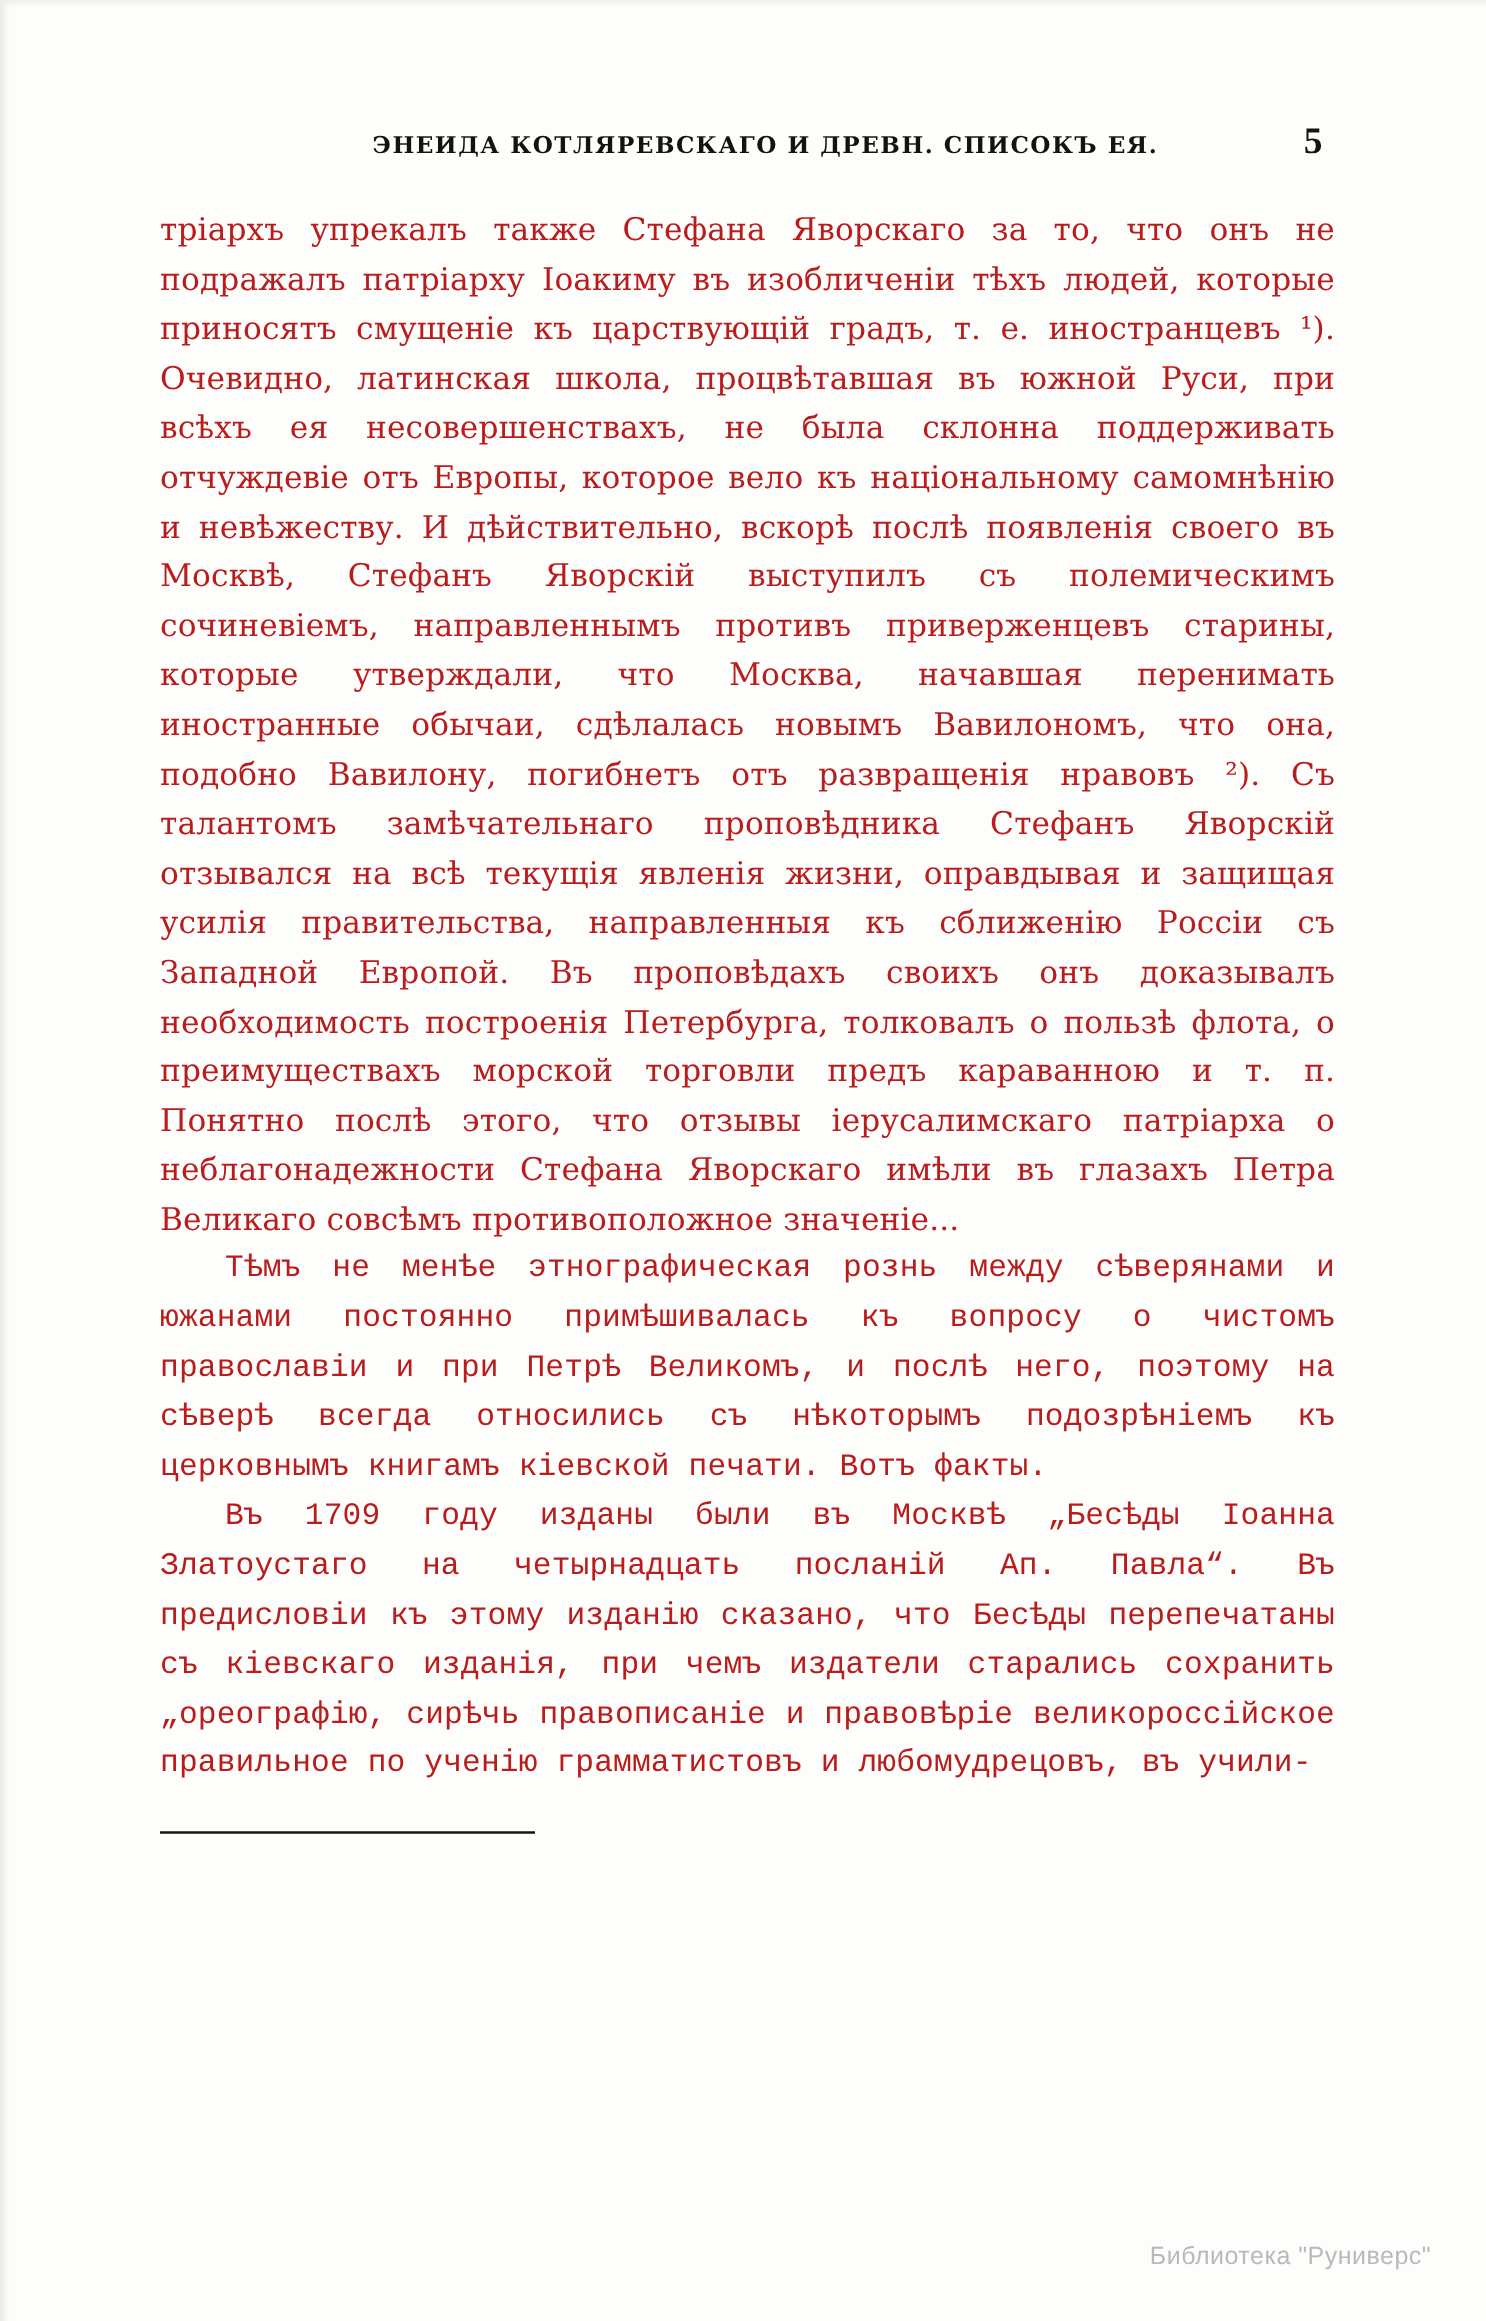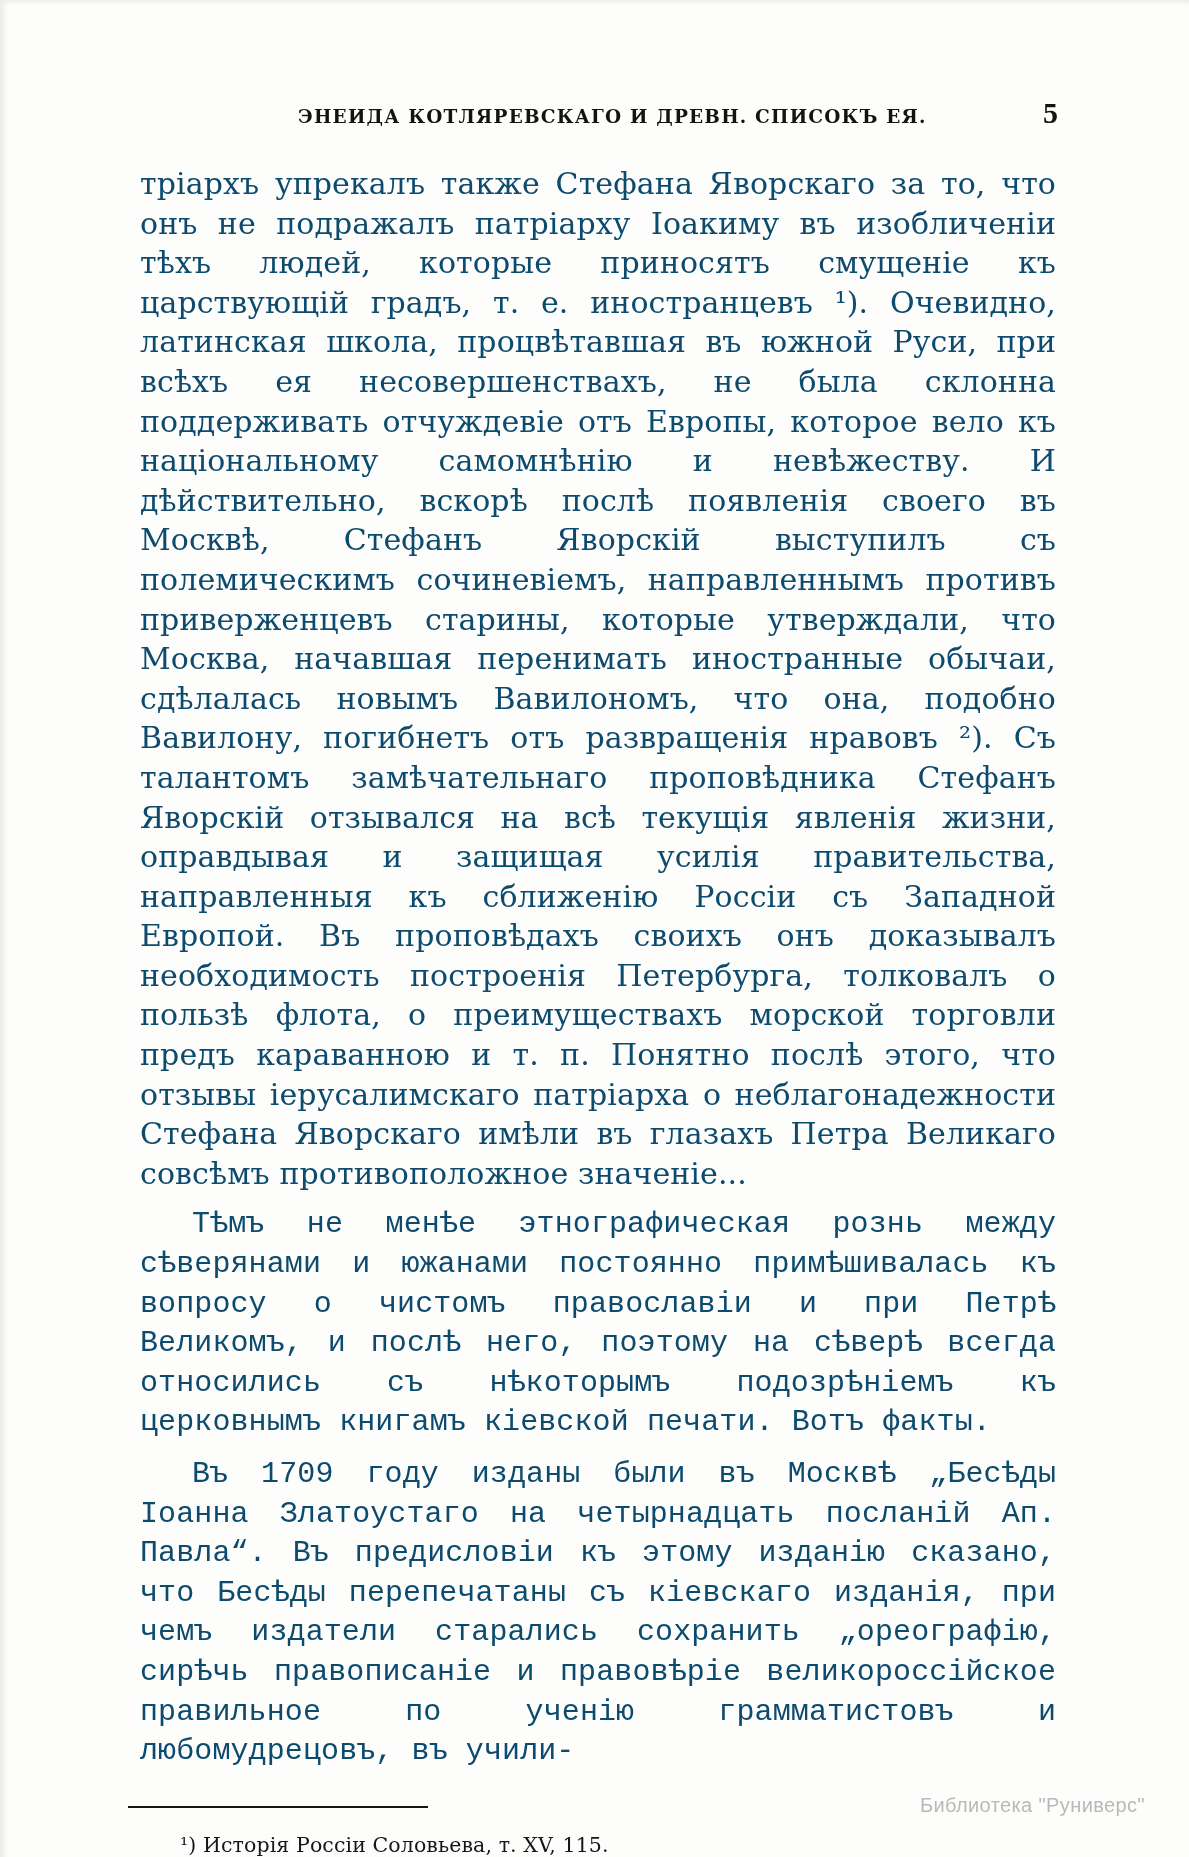--- a/index.html
+++ b/index.html
@@ -45,26 +45,26 @@
     text-transform: uppercase;
   }
   .page-number {
     font-family: "Liberation Serif", serif;
     font-size: 30px;
     font-weight: 700;
     color: #14140f;
     padding-right: 10px;
   }
   .body-text p {
-    margin: 12px;
-    font-size: 30px;
+    margin: 0;
+    font-size: 25px;
     line-height: 39.6px;
     text-align: justify;
     text-justify: inter-word;
-    color: #0c4a6e;
+    color: #b91c1c;
     letter-spacing: 0.1px;
     font-family: "DejaVu Serif", serif;
     font-weight: 400;
   }
   .body-text p.indent {
     text-indent: 52px;
   }
   .body-text p + p {
     margin-top: 0px;
     font-family: Liberation Mono, monospace;
@@ -123,21 +123,17 @@
     </div>
 
     <div class="body-text">
       <p>тріархъ упрекалъ также Стефана Яворскаго за то, что онъ не подражалъ патріарху Іоакиму въ изобличеніи тѣхъ людей, которые приносятъ смущеніе къ царствующій градъ, т. е. иностранцевъ ¹). Очевидно, латинская школа, процвѣтавшая въ южной Руси, при всѣхъ ея несовершенствахъ, не была склонна поддерживать отчуждевіе отъ Европы, которое вело къ національному самомнѣнію и невѣжеству. И дѣйствительно, вскорѣ послѣ появленія своего въ Москвѣ, Стефанъ Яворскій выступилъ съ полемическимъ сочиневіемъ, направленнымъ противъ приверженцевъ старины, которые утверждали, что Москва, начавшая перенимать иностранные обычаи, сдѣлалась новымъ Вавилономъ, что она, подобно Вавилону, погибнетъ отъ развращенія нравовъ ²). Съ талантомъ замѣчательнаго проповѣдника Стефанъ Яворскій отзывался на всѣ текущія явленія жизни, оправдывая и защищая усилія правительства, направленныя къ сближенію Россіи съ Западной Европой. Въ проповѣдахъ своихъ онъ доказывалъ необходимость построенія Петербурга, толковалъ о пользѣ флота, о преимуществахъ морской торговли предъ караванною и т. п. Понятно послѣ этого, что отзывы іерусалимскаго патріарха о неблагонадежности Стефана Яворскаго имѣли въ глазахъ Петра Великаго совсѣмъ противоположное значеніе...</p>
       <p class="indent">Тѣмъ не менѣе этнографическая рознь между сѣверянами и южанами постоянно примѣшивалась къ вопросу о чистомъ православіи и при Петрѣ Великомъ, и послѣ него, поэтому на сѣверѣ всегда относились съ нѣкоторымъ подозрѣніемъ къ церковнымъ книгамъ кіевской печати. Вотъ факты.</p>
       <p class="indent">Въ 1709 году изданы были въ Москвѣ „Бесѣды Іоанна Златоустаго на четырнадцать посланій Ап. Павла“. Въ предисловіи къ этому изданію сказано, что Бесѣды перепечатаны съ кіевскаго изданія, при чемъ издатели старались сохранить „ореографію, сирѣчь правописаніе и правовѣріе великороссійское правильное по ученію грамматистовъ и любомудрецовъ, въ учили-</p>
     </div>
 
     <div class="footnote-sep"></div>
 
-    <div class="footnotes">
-      <div>¹) Исторія Россіи Соловьева, т. XV, 115.</div>
-      <div>²) Знаменіе пришествія Антихриста п кончины вѣка. 1703 г.</div>
-    </div>
 
   </div>
 
   <div class="watermark">Библиотека "Руниверс"</div>
 </div>
 
 </body></html>

